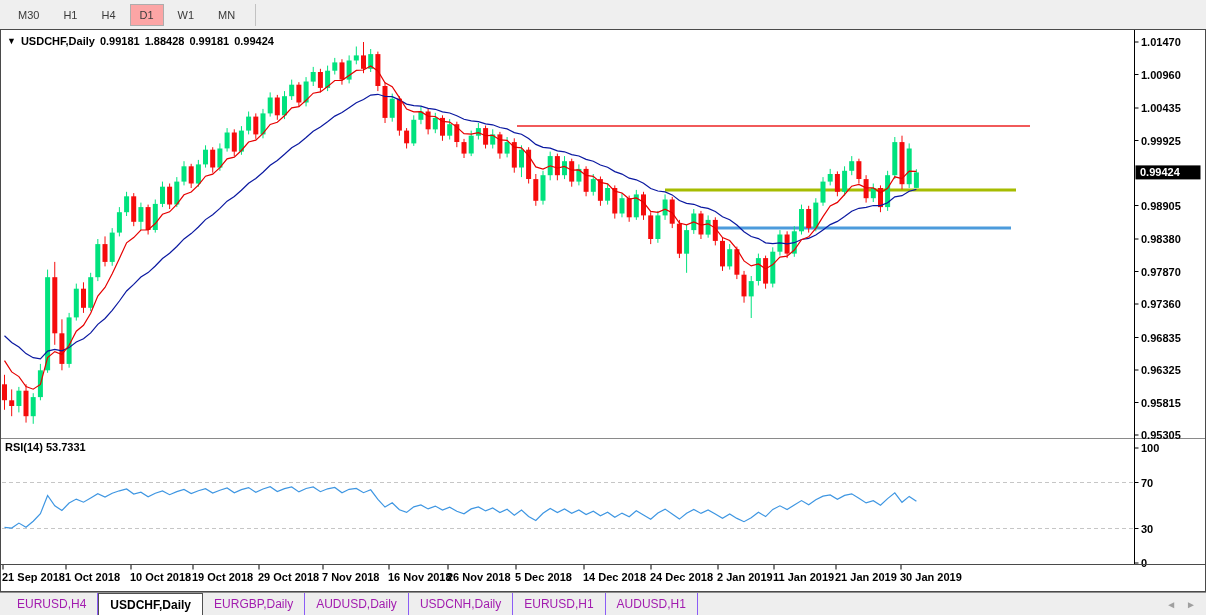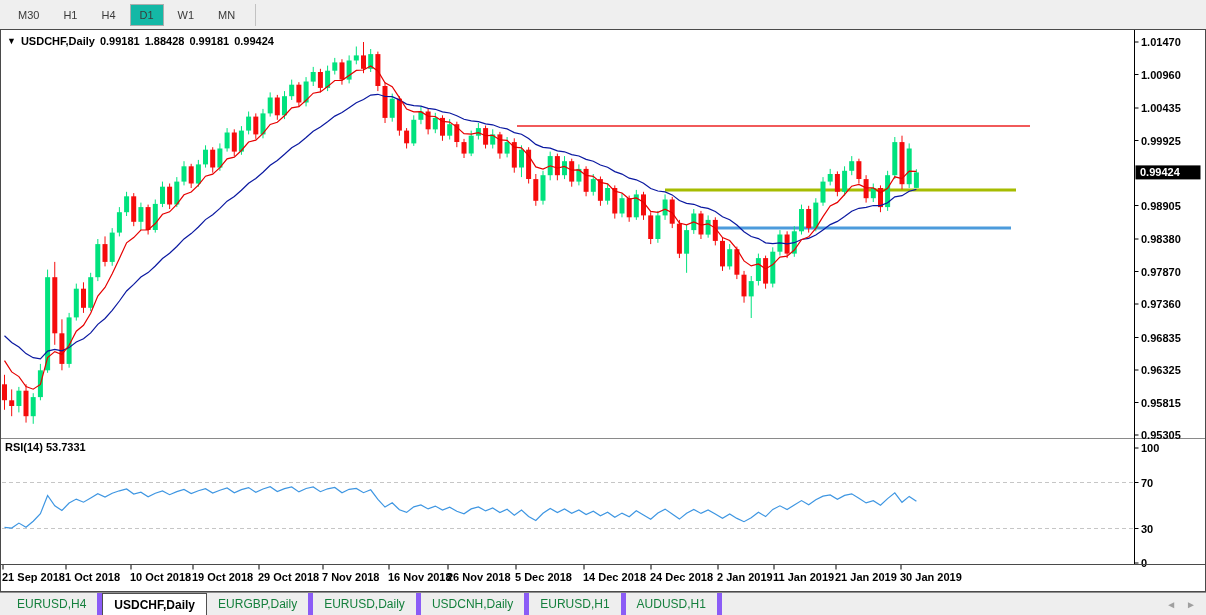--- a/index.html
+++ b/index.html
@@ -3,33 +3,33 @@
 <meta charset="utf-8">
 <style>
   html,body{margin:0;padding:0;}
   .app{position:relative;width:1206px;height:615px;background:#EFEFEF;
        font-family:"Liberation Sans",sans-serif;overflow:hidden;-webkit-font-smoothing:none;}
   
   .toolbar{position:absolute;left:0;top:0;width:100%;height:29px;display:flex;align-items:center;
            padding-left:8px;box-sizing:border-box;background:#EFEFEF;}
   .tf-btn{border:1px solid transparent;background:transparent;font-family:inherit;font-size:11px;
           color:#3a3a3a;padding:4px 9px;margin-right:4px;cursor:default;}
-  .tf-btn.active{background:#14b8a6;border:1px solid #ADADAD;}
+  .tf-btn.active{background:#fca5a5;border:1px solid #ADADAD;}
   .toolbar .sep{width:1px;height:22px;background:#C2C2C2;margin-left:6px;}
   
   .chartwin{position:absolute;left:0;top:29px;width:1206px;height:563px;background:#fff;}
   .chartwin svg{position:absolute;left:0;top:0;}
   .chart-title{position:absolute;left:7px;top:6px;font-size:11px;font-weight:bold;color:#000;
                display:flex;gap:5px;align-items:center;z-index:2;}
   .chart-title .dd{font-size:9px;color:#000;}
   
   .tabbar{position:absolute;left:0;top:592px;width:1206px;height:23px;background:#EEEEEE;
           border-top:1px solid #8E8E8E;display:flex;align-items:stretch;box-sizing:border-box;
           padding-left:6px;font-size:12px;}
-  .tab{display:flex;align-items:center;padding:0 11px;color:#15803d;border-right:5px solid #8b5cf6;
+  .tab{display:flex;align-items:center;padding:0 11px;color:#a21caf;border-right:1px solid #8b5cf6;
        white-space:nowrap;cursor:default;}
   .tab.active{background:#FFFFFF;border:1px solid #4F4F4F;border-bottom:none;font-weight:bold;
               color:#000;}
   .tab-scroll{margin-left:auto;display:flex;align-items:center;gap:10px;padding-right:10px;
               color:#9F9F9F;font-size:10px;}
   .tab-scroll span{cursor:default;}
 </style>
 </head>
 <body>
 
@@ -399,21 +399,21 @@
           <text x="900" y="581" font-family="&quot;Liberation Sans&quot;,sans-serif" font-size="11" font-weight="bold" fill="#000">30 Jan 2019</text>
         </g>
       </svg>
   </div>
 
   <div class="tabbar">
     <div id="tabs" style="display:flex;align-items:stretch;">
         <div class="tab">EURUSD,H4</div>
         <div class="tab active">USDCHF,Daily</div>
         <div class="tab">EURGBP,Daily</div>
-        <div class="tab">EURUSD,Daily</div>
+        <div class="tab">AUDUSD,Daily</div>
         <div class="tab">USDCNH,Daily</div>
         <div class="tab">EURUSD,H1</div>
         <div class="tab">AUDUSD,H1</div>
       </div>
     <div class="tab-scroll">
       <span>◄</span>
       <span>►</span>
     </div>
   </div>
 

